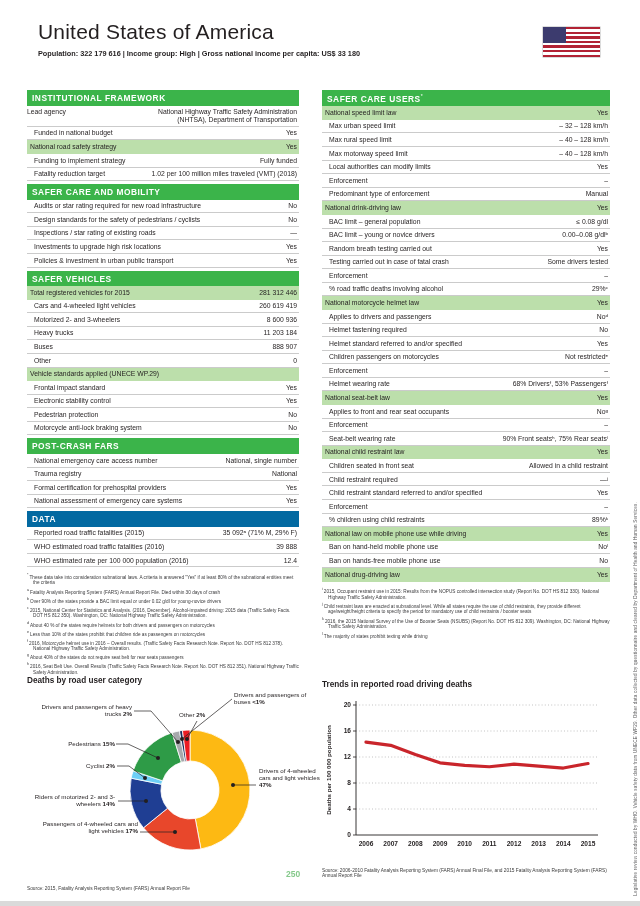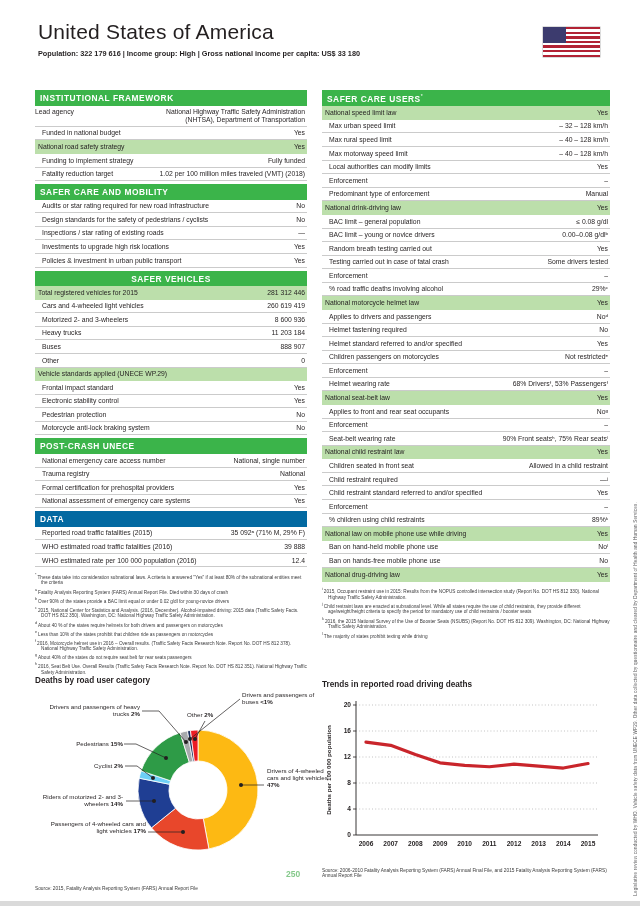--- a/index.html
+++ b/index.html
@@ -11,21 +11,21 @@
   h1{font-size:21px;margin:0;font-weight:normal;letter-spacing:.2px}
   .subtitle{font-size:7.3px;font-weight:bold;margin-top:5px;color:#231f20}
 
   .flag{position:absolute;top:27px;right:40px;width:57px;height:30px;
         background:repeating-linear-gradient(180deg,#b22234 0 2.31px,#fff 2.31px 4.62px);
         box-shadow:0 0 0 .5px #b9b9b9}
   .flag .canton{position:absolute;top:0;left:0;width:23px;height:16.2px;background-color:#3c3b6e;
         background-image:radial-gradient(#fff .55px,transparent .65px);background-size:3.8px 3.2px;background-position:1.2px 1.1px}
 
   .col{position:absolute;top:90px;display:flex;flex-direction:column}
-  .col-left{left:35px;width:272px;height:788px}
+  .col-left{left:27px;width:272px;height:788px}
   .col-right{left:322px;width:288px;height:788px}
 
   .sec-header{color:#fff;font-weight:bold;font-size:8.4px;letter-spacing:.5px;padding:3px 5px 2.5px;margin-top:3px}
   .section:first-child .sec-header{margin-top:0}
   .sec-header sup{font-size:5px;font-weight:normal}
 
   .row{display:flex;justify-content:space-between;align-items:flex-start;border-bottom:.6px solid #cbcbcb;
        padding:2.6px 2px 2.2px 0;font-size:6.8px;line-height:7.8px}
   .row.hl{border-bottom-color:transparent;padding-left:3px}
   .row.ind{padding-left:7px}
@@ -114,21 +114,21 @@
           <div class="row ind">
             <span class="lbl">Investments to upgrade high risk locations</span>
             <span class="val">Yes</span>
           </div>
           <div class="row ind">
             <span class="lbl">Policies &amp; investment in urban public transport</span>
             <span class="val">Yes</span>
           </div>
         </div>
         <div class="section">
-          <div class="sec-header" style="background: rgb(59, 180, 74); text-align: center;"><span>SAFER VEHICLES</span></div>
+          <div class="sec-header" style="background: rgb(59, 180, 74);"><span>SAFER VEHICLES</span></div>
           <div class="row hl" style="background: rgb(188, 223, 171);">
             <span class="lbl">Total registered vehicles for 2015</span>
             <span class="val">281 312 446</span>
           </div>
           <div class="row ind">
             <span class="lbl">Cars and 4-wheeled light vehicles</span>
             <span class="val">260 619 419</span>
           </div>
           <div class="row ind">
             <span class="lbl">Motorized 2- and 3-wheelers</span>
@@ -161,21 +161,21 @@
           <div class="row ind">
             <span class="lbl">Pedestrian protection</span>
             <span class="val">No</span>
           </div>
           <div class="row ind">
             <span class="lbl">Motorcycle anti-lock braking system</span>
             <span class="val">No</span>
           </div>
         </div>
         <div class="section">
-          <div class="sec-header" style="background: rgb(59, 180, 74);"><span>POST-CRASH UNECE</span></div>
+          <div class="sec-header" style="background: rgb(59, 180, 74);"><span>POST-CRASH FARS</span></div>
           <div class="row ind">
             <span class="lbl">National emergency care access number</span>
             <span class="val">National, single number</span>
           </div>
           <div class="row ind">
             <span class="lbl">Trauma registry</span>
             <span class="val">National</span>
           </div>
           <div class="row ind">
             <span class="lbl">Formal certification for prehospital providers</span>

